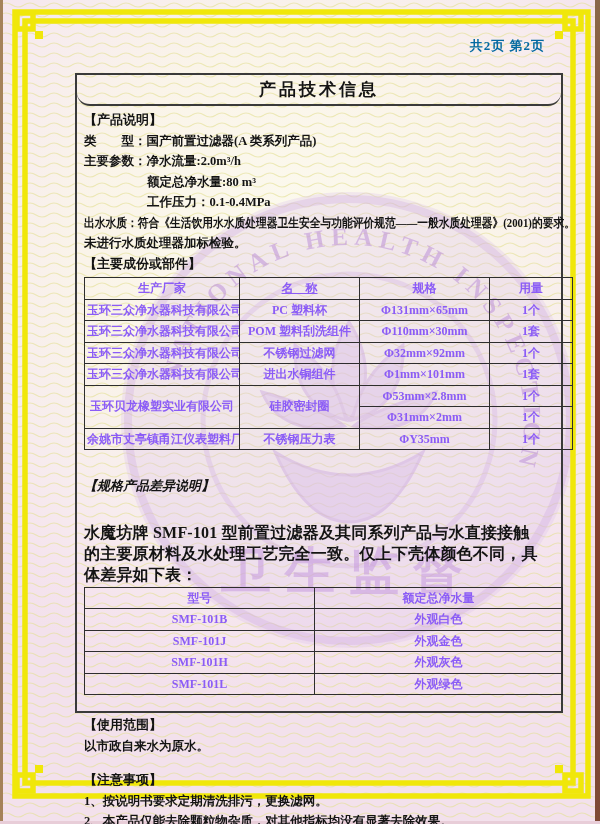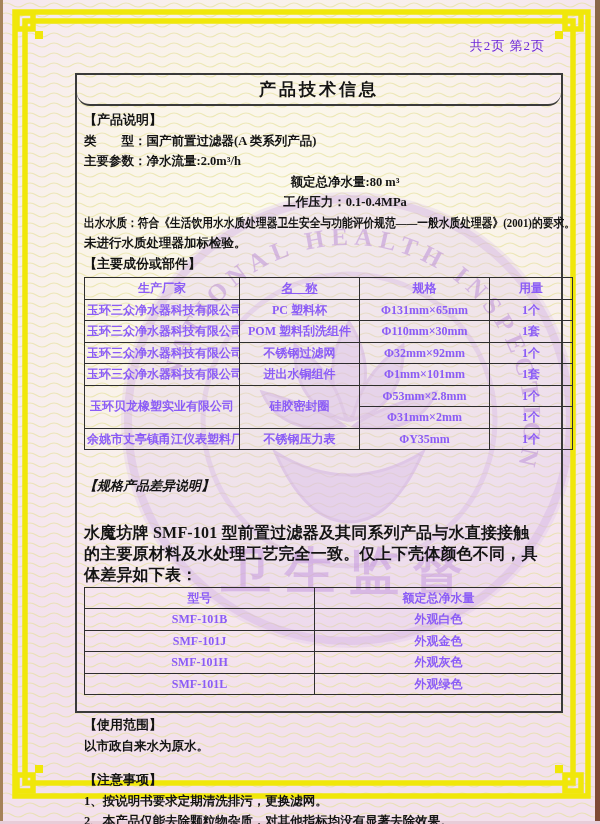--- a/index.html
+++ b/index.html
@@ -6,29 +6,29 @@
   body{width:600px;height:824px;overflow:hidden;position:relative;
        font-family:"Liberation Serif","DejaVu Serif",serif;
        background:
          radial-gradient(ellipse 75% 55% at 48% 30%, #fcfaee 0%, #faf4e9 45%, #f7ecee 70%, #f5e4ee 88%, #f3e1ec 100%);}
   .layer{position:absolute;left:0;top:0;width:600px;height:824px;pointer-events:none;}
   .edge-left{position:absolute;left:0;top:0;width:3px;height:824px;background:#a5825a;}
   .edge-right{position:absolute;right:0;top:0;width:5px;height:824px;
       background:linear-gradient(180deg,#8a6848 0%,#8b3a28 40%,#7e4a35 100%);}
   .edge-bottom{position:absolute;left:0;bottom:0;width:600px;height:3px;background:#e8cdd8;}
 
-  .page-num{position:absolute;top:37px;right:55px;font-size:13px;font-weight:400;color:#6d28d9;letter-spacing:1px;}
+  .page-num{position:absolute;top:37px;right:55px;font-size:13px;font-weight:700;color:#0369a1;letter-spacing:1px;}
 
   .content-box{position:absolute;left:75px;top:73px;width:488px;height:640px;
       border:2px solid #3a3a3a;box-sizing:border-box;color:#141414;}
   .title-band{height:29px;border-bottom:2px solid #3a3a3a;display:flex;align-items:center;justify-content:center;
       font-size:17px;font-weight:700;letter-spacing:3px;border-radius:13px;}
   .box-body{padding:4px 18px 0 7px;font-size:12.5px;font-weight:700;line-height:20.5px;border-radius:19px;}
   .sec-heading{font-size:13px;}
-  .indent{padding-left:63px;text-align:center;}
+  .indent{padding-left:63px;}
   .squeeze{transform:scaleX(.86);transform-origin:0 50%;white-space:nowrap;}
   .para{font-size:16px;line-height:21px;letter-spacing:.2px;margin-top:25px;}
 
   table{border-collapse:collapse;margin-top:3px;width:472px;table-layout:fixed;}
   th,td{border:1.5px solid #2e2e2e;font-size:12px;font-weight:700;text-align:center;
         padding:0 2px;color:#8b5cf6;overflow:hidden;white-space:nowrap;}
   .tbl-components th{height:18px;}
   .tbl-components td{height:15px;}
   .tbl-components .c1{width:150px;}
   .tbl-components .c2{width:115px;text-decoration:underline;}

